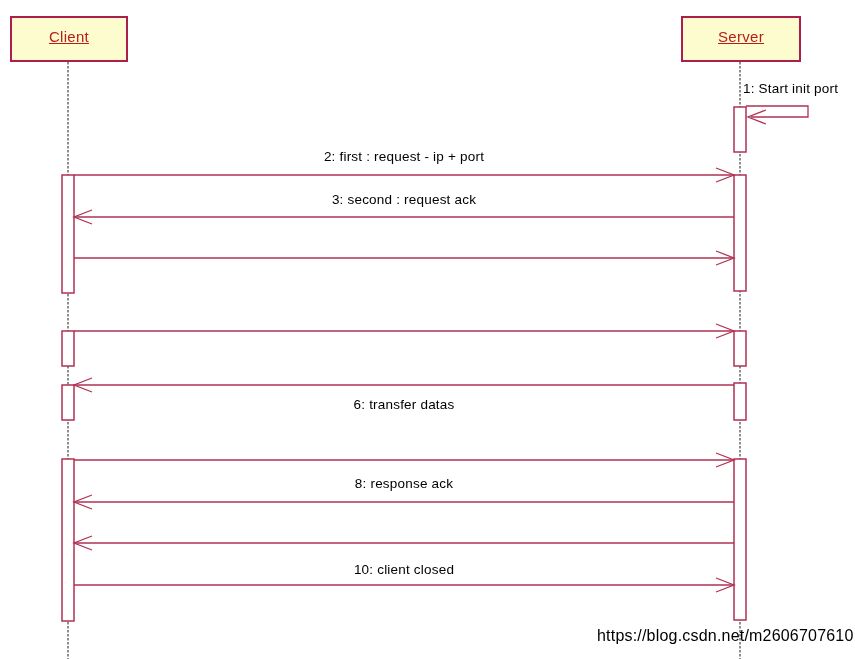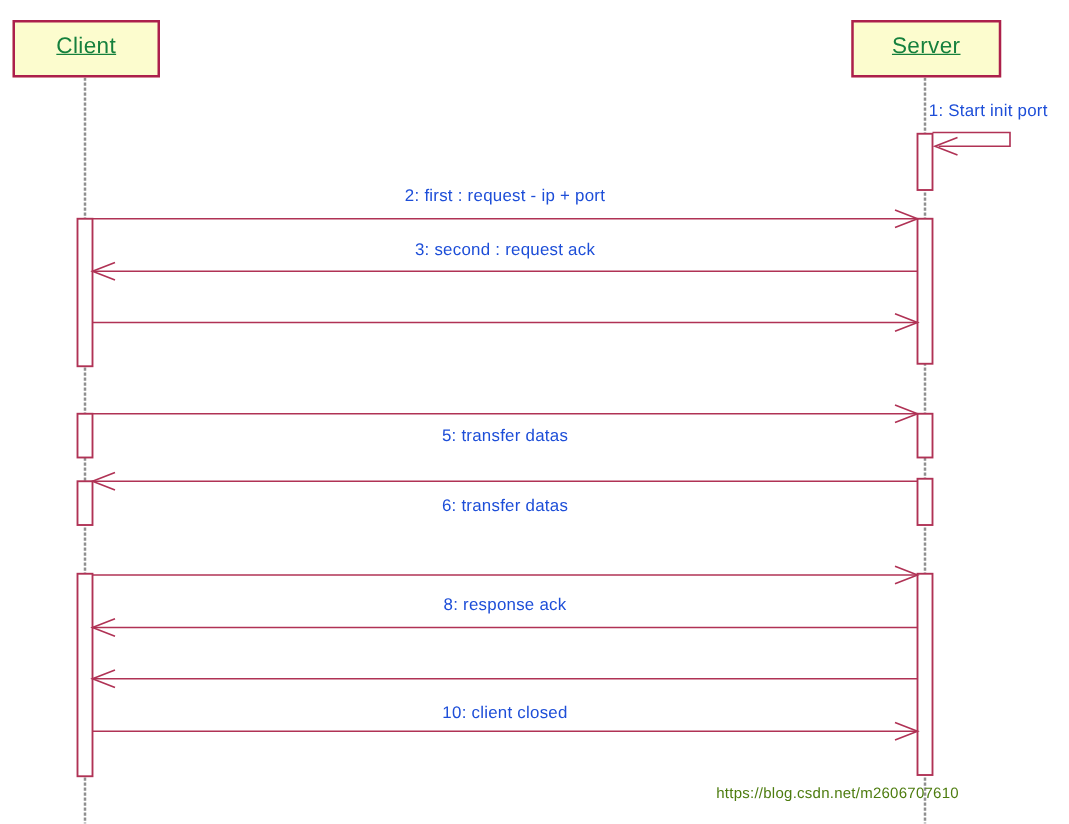--- a/index.html
+++ b/index.html
@@ -7,32 +7,32 @@
     position:relative;width:855px;height:659px;background:#ffffff;overflow:hidden;
     font-family:"Liberation Sans","DejaVu Sans",sans-serif;
   }
   .layer{position:absolute;left:0;top:0;}
   .actor{
     position:absolute;box-sizing:border-box;
     background:#FCFCCE;border:2px solid #AC1F4C;
     display:flex;align-items:center;justify-content:center;
   }
   .actor span{
-    font-size:18px;color:#15803d;text-decoration:underline;
+    font-size:15px;color:#b91c1c;text-decoration:underline;
     letter-spacing:0.3px;position:relative;top:-3px;
   }
   .msg{
     position:absolute;left:74px;width:660px;height:18px;line-height:18px;
-    text-align:center;font-size:13.5px;color:#1d4ed8;white-space:nowrap;
+    text-align:center;font-size:13.5px;color:#000000;white-space:nowrap;
     letter-spacing:0.2px;
   }
   .msg.self{left:743px;width:auto;text-align:left;}
   .watermark{
-    position:absolute;left:573px;top:627px;width:258px;height:20px;
-    font-size:12px;color:#4d7c0f;white-space:nowrap;letter-spacing:0.2px;
+    position:absolute;left:597px;top:627px;width:258px;height:20px;
+    font-size:16px;color:#000000;white-space:nowrap;letter-spacing:0.2px;
   }
 </style>
 </head>
 <body>
 
 <div class="canvas">
 
   <svg class="layer" width="855" height="659" viewBox="0 0 855 659">
 
     <line x1="68" y1="62" x2="68" y2="659" stroke="#8F8F8F" stroke-width="2" stroke-dasharray="2.5 1.5"></line>
@@ -103,20 +103,19 @@
   <div class="actor" style="left:10px;top:16px;width:118px;height:46px;">
     <span>Client</span>
   </div>
   <div class="actor" style="left:681px;top:16px;width:120px;height:46px;">
     <span>Server</span>
   </div>
 
   <div class="msg self" style="top:80px;">1: Start init port</div>
   <div class="msg" style="top:148px;">2: first : request - ip + port</div>
   <div class="msg" style="top:191px;">3: second : request ack</div>
-  <div class="msg" style="top:340px;">5: transfer datas</div>
   <div class="msg" style="top:396px;">6: transfer datas</div>
   <div class="msg" style="top:475px;">8: response ack</div>
   <div class="msg" style="top:561px;">10: client closed</div>
 
   <div class="watermark">https://blog.csdn.net/m2606707610</div>
 
 </div>
 
 </body></html>

